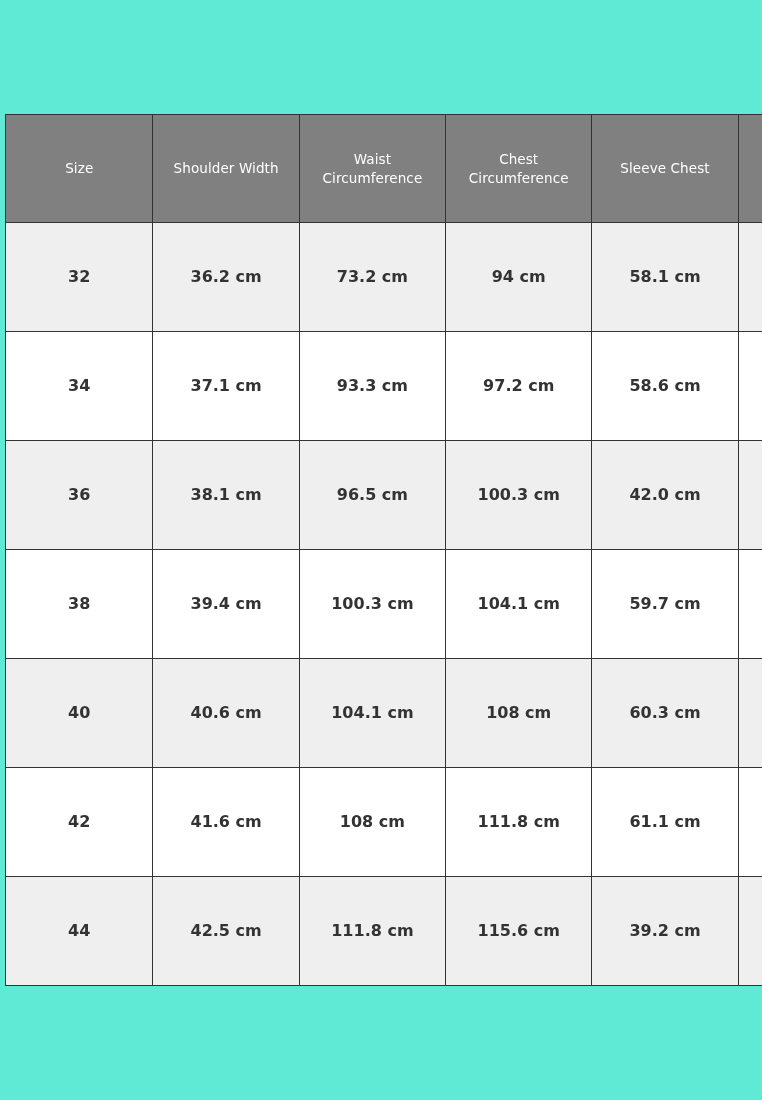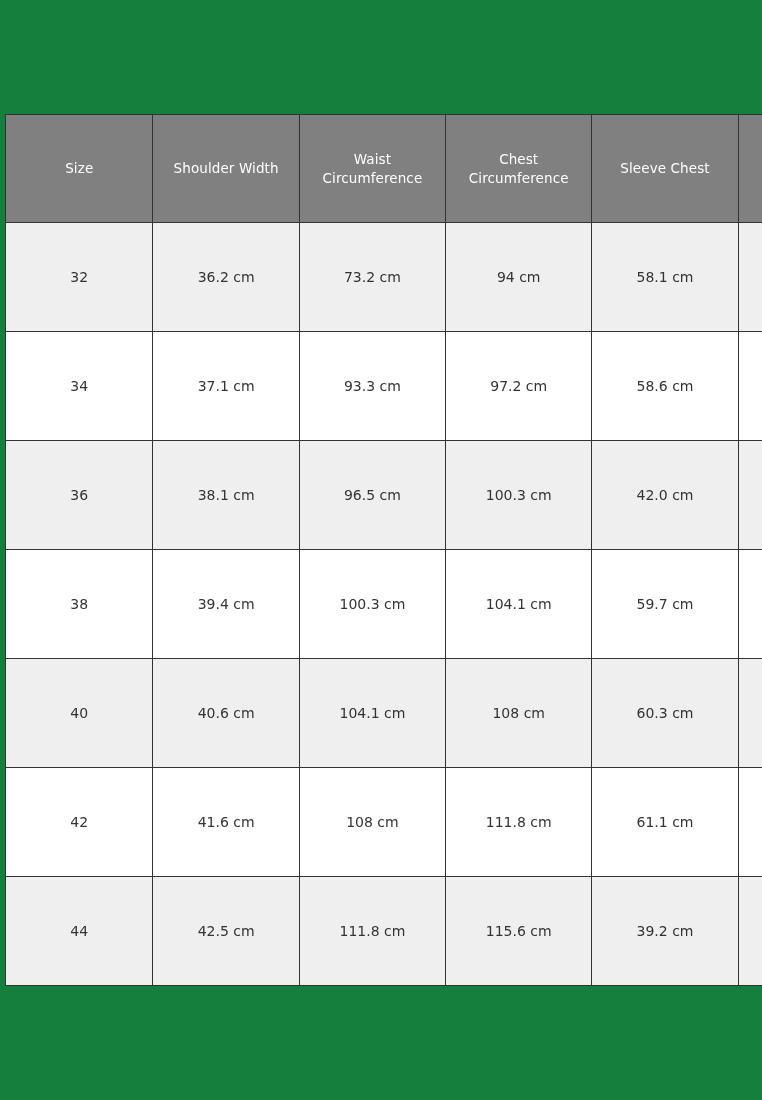--- a/index.html
+++ b/index.html
@@ -12,21 +12,21 @@
     height: 1100px;
     overflow: hidden;
     font-family: "DejaVu Sans", "Liberation Sans", sans-serif;
     -webkit-font-smoothing: antialiased;
   }
 
   .page {
     position: relative;
     width: 762px;
     height: 1100px;
-    background: #15803d;
+    background: #5eead4;
     box-sizing: border-box;
   }
 
   
   .table-wrap {
     position: absolute;
     left: 5px;
     top: 114px;
     width: 880px;          
     overflow: visible;
@@ -57,22 +57,22 @@
     color: #ffffff;
     font-size: 13.5px;
     font-weight: 400;
     line-height: 1.38;
     letter-spacing: 0.1px;
   }
 
   table.size-chart tbody td {
     height: 109px;
     color: #333333;
-    font-size: 14px;
-    font-weight: 400;
+    font-size: 16px;
+    font-weight: 700;
     line-height: 1.3;
     background: #ffffff;
   }
 
   table.size-chart tbody tr.row-alt td {
     background: #efefef;
   }
 
   .hdr-line { display: block; }
 </style>

